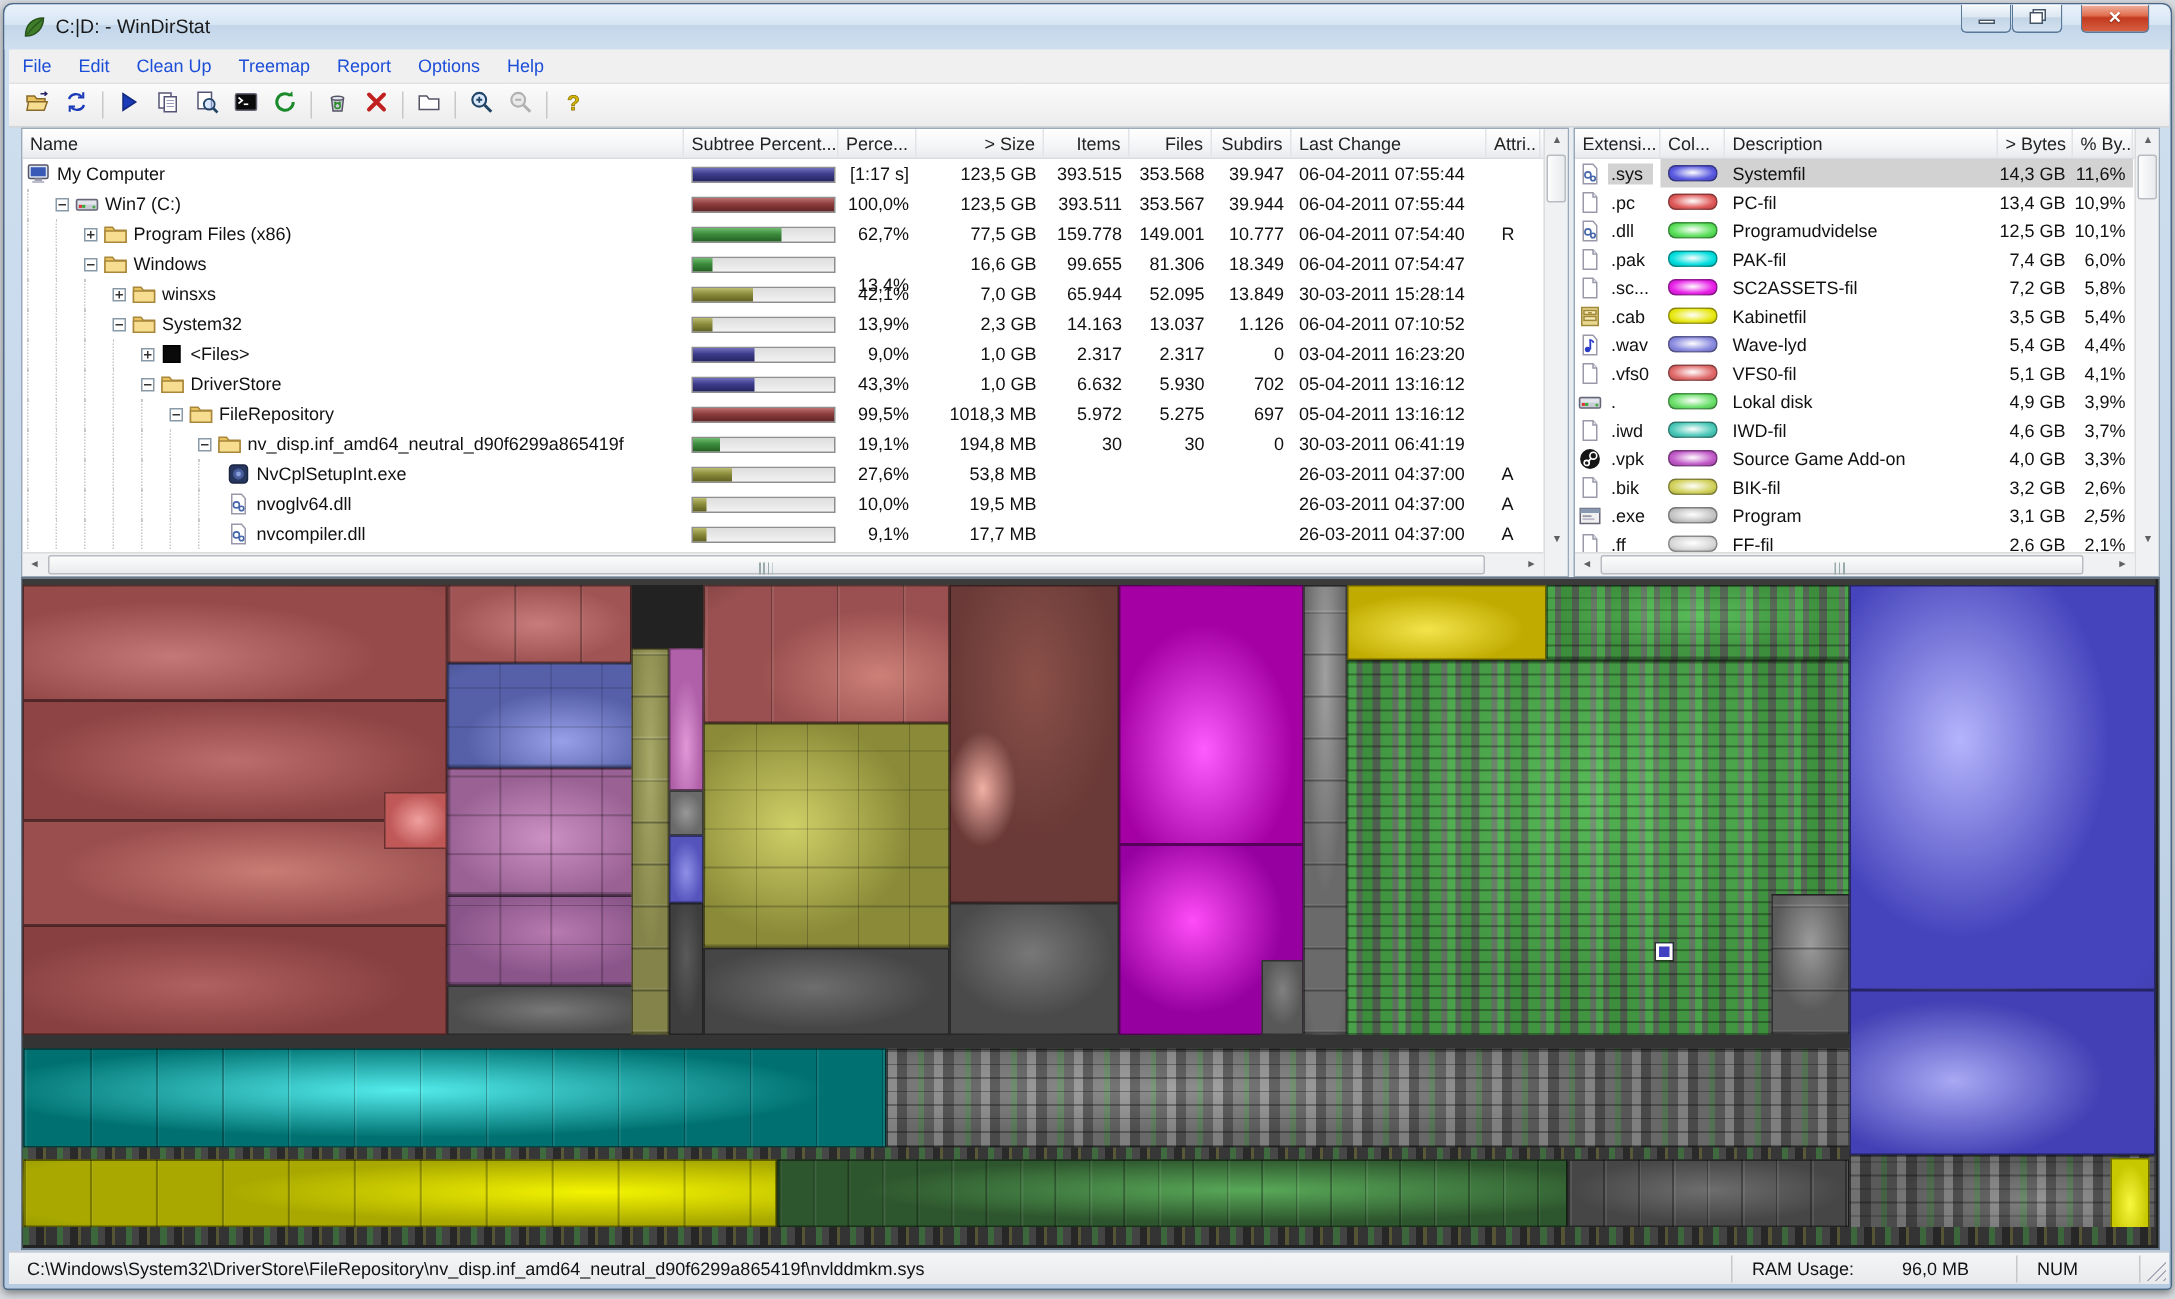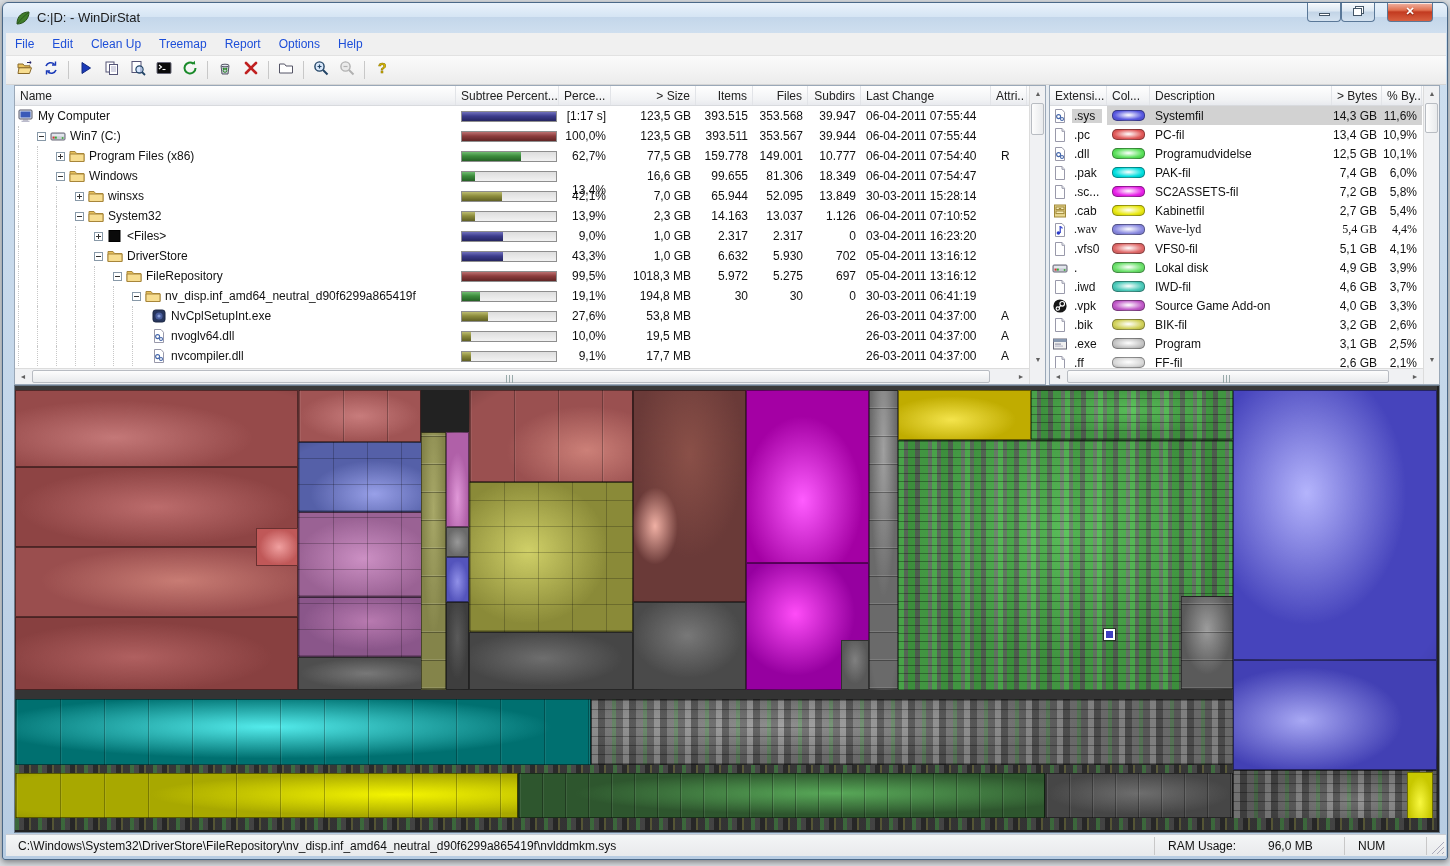--- a/index.html
+++ b/index.html
@@ -660,24 +660,24 @@
                 <rect x="4" y="4" width="8" height="2.6" fill="#f6ecb8" stroke="#a08838"></rect>
                 <rect x="4" y="8" width="8" height="2.6" fill="#f6ecb8" stroke="#a08838"></rect>
                 <rect x="6.8" y="5" width="2.4" height="1" fill="#a08838"></rect>
               </svg></span>
             <span style="flex: 1 1 0%; height: 100%; display: flex; align-items: center; padding-left: 2px;">.cab</span>
           </span>
           <span class="cell" style="width: 43px; flex: 0 0 43px; height: 100%; display: flex; align-items: center;">
             <span class="swatch" style="background: radial-gradient(at 50% 45%, rgb(255, 255, 255) 0%, rgb(232, 232, 16) 65%, rgba(0, 0, 0, 0.35) 130%), rgb(232, 232, 16);"></span>
           </span>
           <span class="cell" style="width: 182px; flex: 0 0 182px; height: 100%; display: flex; align-items: center;">Kabinetfil</span>
-          <span class="cell num" style="width: 50px; flex: 0 0 50px; height: 100%; display: flex; align-items: center; justify-content: flex-end;">2,7 GB</span>
+          <span class="cell num" style="width: 50px; flex: 0 0 50px; height: 100%; display: flex; align-items: center; justify-content: flex-end;">3,5 GB</span>
           <span class="cell num" style="width: 40px; flex: 0 0 40px; height: 100%; display: flex; align-items: center; justify-content: flex-end;">5,4%</span>
         </div>
-        <div class="trow" style="top: 114px; height: 19px; font-family: Liberation Serif, serif;">
+        <div class="trow" style="top: 114px; height: 19px;">
           <span class="cell" style="width: 57px; flex: 0 0 57px; display: flex; align-items: center; padding-left: 2px;">
             <span class="ticon"><svg width="16" height="16" viewBox="0 0 16 16">
                 <path d="M3.5 1.5 h6.5 l2.5 2.8 v10.2 H3.5 Z" fill="#fff" stroke="#99a"></path>
                 <circle cx="6.4" cy="11" r="1.8" fill="#2a3ac8"></circle>
                 <rect x="7.6" y="4.5" width="1.2" height="6.5" fill="#2a3ac8"></rect>
                 <path d="M7.6 4.5 q2.4 0.4 2.8 2" stroke="#2a3ac8" fill="none" stroke-width="1.1"></path>
               </svg></span>
             <span style="flex: 1 1 0%; height: 100%; display: flex; align-items: center; padding-left: 2px;">.wav</span>
           </span>
           <span class="cell" style="width: 43px; flex: 0 0 43px; height: 100%; display: flex; align-items: center;">

